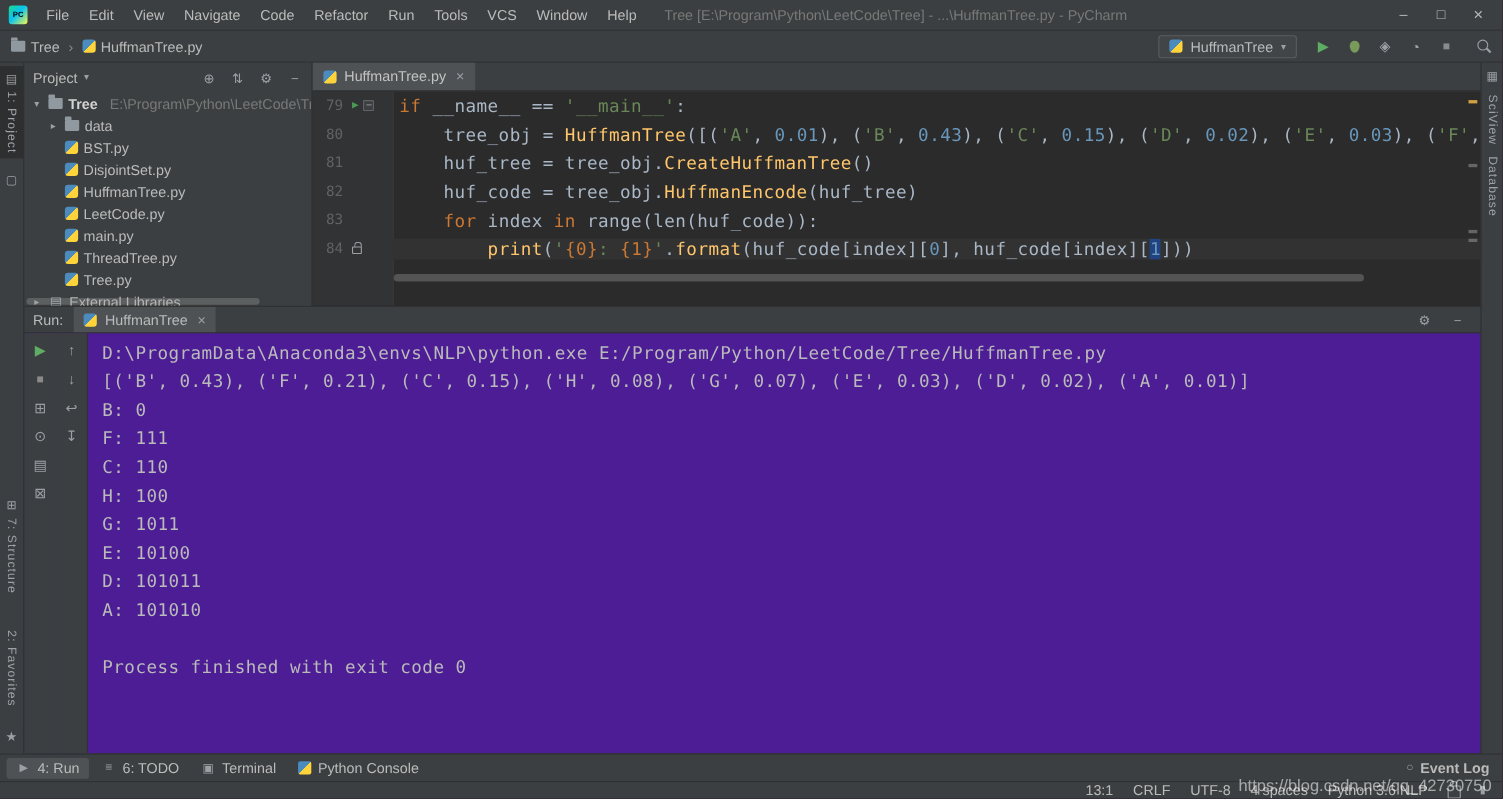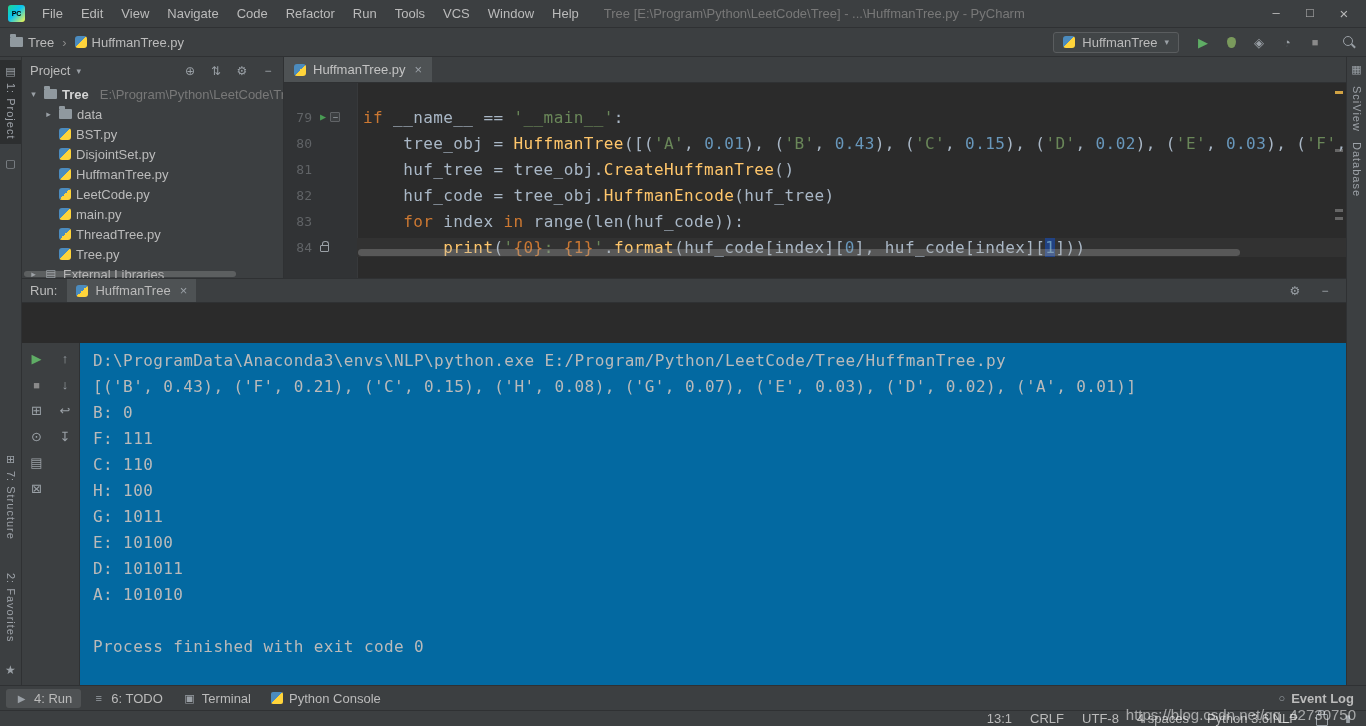--- a/index.html
+++ b/index.html
@@ -101,21 +101,21 @@
   .tree-path{ color:#787878; margin-left:6px; }
   .proj-hscroll{ position:absolute; bottom:1px; left:2px; width:212px; height:6px; border-radius:3px;
                  background:rgba(170,170,170,0.30); }
 
   
   .editor-col{ flex:1; display:flex; flex-direction:column; min-width:0; background:#2b2b2b; }
   .tabbar{ height:26px; flex:none; background:#3c3f41; border-bottom:1px solid #2f3133; display:flex; }
   .tab{ display:flex; align-items:center; gap:7px; padding:0 10px; background:#4e5254; color:#c3c3c3; }
   .tab-close{ color:#9aa0a6; font-size:13px; margin-left:2px; }
   .tab-close::before{ content:"×"; }
-  .editor{ flex:1; position:relative; overflow:hidden; padding-top:21px;
+  .editor{ flex:1; position:relative; overflow:hidden; padding-top:0;
            font-family:"DejaVu Sans Mono","Liberation Mono",monospace; font-size:16px; letter-spacing:0.4px; }
   .editor::before{ content:""; position:absolute; left:0; top:0; bottom:0; width:73px;
                    background:#313335; border-right:1px solid #37393b; }
   .code-row{ height:26px; display:flex; align-items:center; position:relative; }
   .lnum{ width:33px; flex:none; text-align:right; color:#606366; font-size:13px; padding-right:5px; letter-spacing:0; }
   .gutter-icons{ width:40px; flex:none; display:flex; align-items:center; gap:4px; padding-left:3px; }
   .run-arrow{ color:#499c54; font-size:10px; line-height:1; }
   .fold-icon{ width:10px; height:10px; border:1px solid #606366; border-radius:1px; font-size:9px;
               line-height:8px; text-align:center; color:#9aa0a6; background:#3c3f41; letter-spacing:0; }
   .code-text{ flex:1; min-width:0; white-space:pre; overflow:hidden; color:#a9b7c6; padding-left:6px; }
@@ -134,21 +134,21 @@
 
   
   .run-panel{ flex:1; min-height:0; display:flex; flex-direction:column; border-top:1px solid #2f3133; }
   .run-header{ height:24px; flex:none; background:#3c3f41; border-bottom:1px solid #2f3133;
                display:flex; align-items:center; padding-left:8px; gap:10px; }
   .run-tab{ display:flex; align-items:center; gap:7px; height:100%; padding:0 9px; background:#4e5254; }
   .run-header-icons{ margin-left:auto; display:flex; gap:16px; padding-right:14px; }
   .run-header-icons .ico{ width:14px; height:14px; font-size:12px; }
   .ri-settings-icon::before{ content:"⚙"; }
   .ri-hide-panel-icon::before{ content:"−"; }
-  .run-body{ flex:1; min-height:0; display:flex; background:#0369a1;margin-top:40px; }
+  .run-body{ flex:1; min-height:0; display:flex; background:#4c1d95; }
   .run-toolcol{ width:29px; flex:none; background:#3c3f41; display:flex; flex-direction:column;
                 align-items:center; gap:9px; padding-top:7px; }
   .run-toolcol.second{ border-right:1px solid #2f3133; }
   .run-toolcol .ico{ width:20px; height:17px; font-size:13px; }
   .ti-rerun-icon::before{ content:"▶"; color:#5fad65; }
   .ti-stop-icon::before{ content:"■"; color:#8a8a8a; font-size:11px; }
   .ti-restore-layout-icon::before{ content:"⊞"; }
   .ti-pin-icon::before{ content:"⊙"; }
   .ti-print-icon::before{ content:"▤"; }
   .ti-clear-icon::before{ content:"⊠"; }

